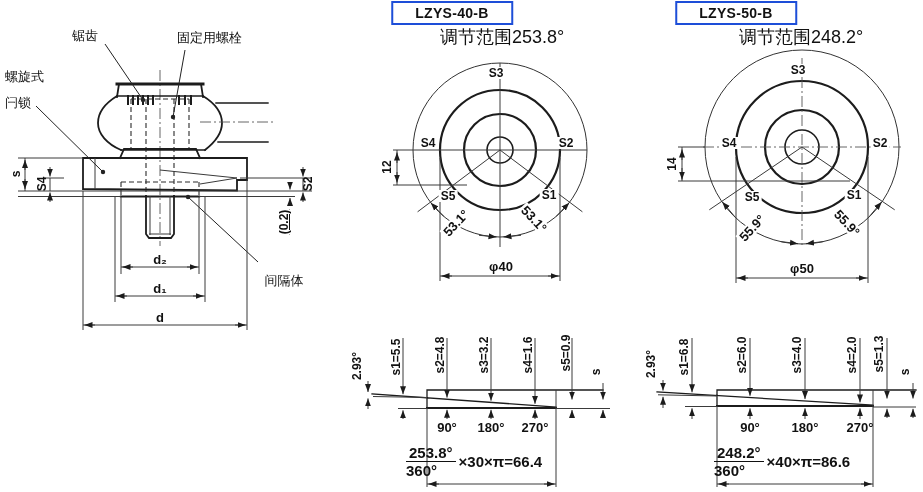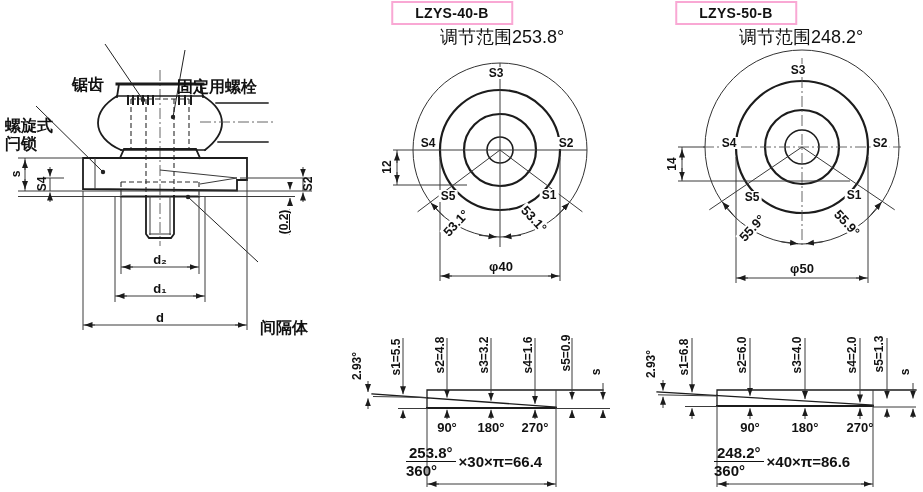--- a/index.html
+++ b/index.html
@@ -9,25 +9,25 @@
   .o{stroke:#1c1c1c;stroke-width:1.8;fill:none;stroke-linecap:square;}
   .t{stroke:#3a3a3a;stroke-width:1;fill:none;stroke-linecap:butt;}
   .hd{stroke:#2a2a2a;stroke-width:1.1;fill:none;stroke-dasharray:5 3;}
   .cl{stroke:#555;stroke-width:0.9;fill:none;stroke-dasharray:11 3 2 3;}
   .lbl{position:absolute;transform:translate(-50%,-50%);font-size:12px;font-weight:600;
        white-space:nowrap;line-height:1;}
   .v{transform:translate(-50%,-50%) rotate(-90deg);}
   .al{transform:translate(-50%,-50%) rotate(-47deg);}
   .ar{transform:translate(-50%,-50%) rotate(47deg);}
   .tl{transform:none;}
-  .cn{font-size:16px;font-weight:700;margin-top:48px;}
+  .cn{font-size:13px;font-weight:400;}
   .bg{background:#fff;padding:0 2px;}
   .big{font-size:13px;}
   .ul{text-decoration:underline;}
-  .hdr{position:absolute;transform:translate(-50%,-50%);border:2px solid #f9a8d4;background:#fff;
+  .hdr{position:absolute;transform:translate(-50%,-50%);border:2px solid #1d4ed8;background:#fff;
        padding:2px 22px;font-size:14px;font-weight:700;white-space:nowrap;letter-spacing:.3px;}
   .rng{position:absolute;transform:translate(-50%,-50%);font-size:18px;font-weight:400;white-space:nowrap;}
   .formula{position:absolute;display:flex;align-items:center;gap:3px;font-size:15px;font-weight:600;}
   .frac{display:inline-flex;flex-direction:column;align-items:flex-start;line-height:1.15;}
   .frac .num{border-bottom:1.6px solid #111;padding:0 3px;}
 </style>
 </head>
 <body>
 
 <div id="stage">
@@ -173,21 +173,21 @@
   <path class="t" marker-end="url(#ar)" d="M663,380 L663,390.6"></path>
       <path class="t" marker-end="url(#ar)" d="M663,408 L663,396.8"></path>
   <path class="t" d="M717,484 H873"></path>
   <path class="t" marker-end="url(#ar)" d="M729,484 L718.5,484"></path>
       <path class="t" marker-end="url(#ar)" d="M861,484 L871.5,484"></path>
 </svg>
 
 <span class="lbl tl cn" style="left:72px;top:29px">锯齿</span>
 <span class="lbl tl cn" style="left:177px;top:31px">固定用螺栓</span>
 <span class="lbl tl cn" style="left:5px;top:70px">螺旋式</span>
-<span class="lbl tl cn" style="left:5px;top:88px">闩锁</span>
+<span class="lbl tl cn" style="left:5px;top:96px">闩锁</span>
 <span class="lbl cn" style="left:284px;top:280px">间隔体</span>
 <span class="lbl v" style="left:16px;top:174px">s</span>
 <span class="lbl v" style="left:42px;top:184px">S4</span>
 <span class="lbl v" style="left:308px;top:184px">S2</span>
 <span class="lbl v ul" style="left:284px;top:222px">(0.2)</span>
 <span class="lbl big" style="left:160px;top:259px">d₂</span>
 <span class="lbl big" style="left:160px;top:288px">d₁</span>
 <span class="lbl big" style="left:160px;top:317px">d</span>
 
 <span class="hdr" style="left:452px;top:13px">LZYS-40-B</span>

